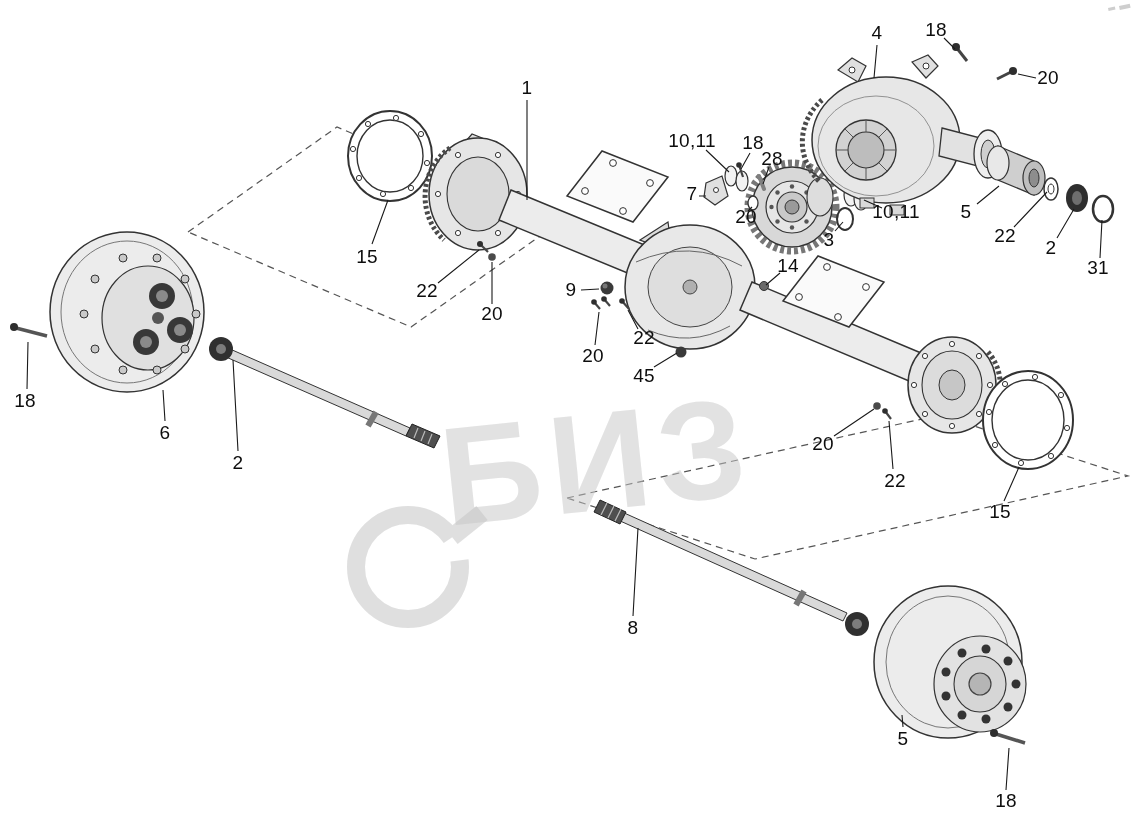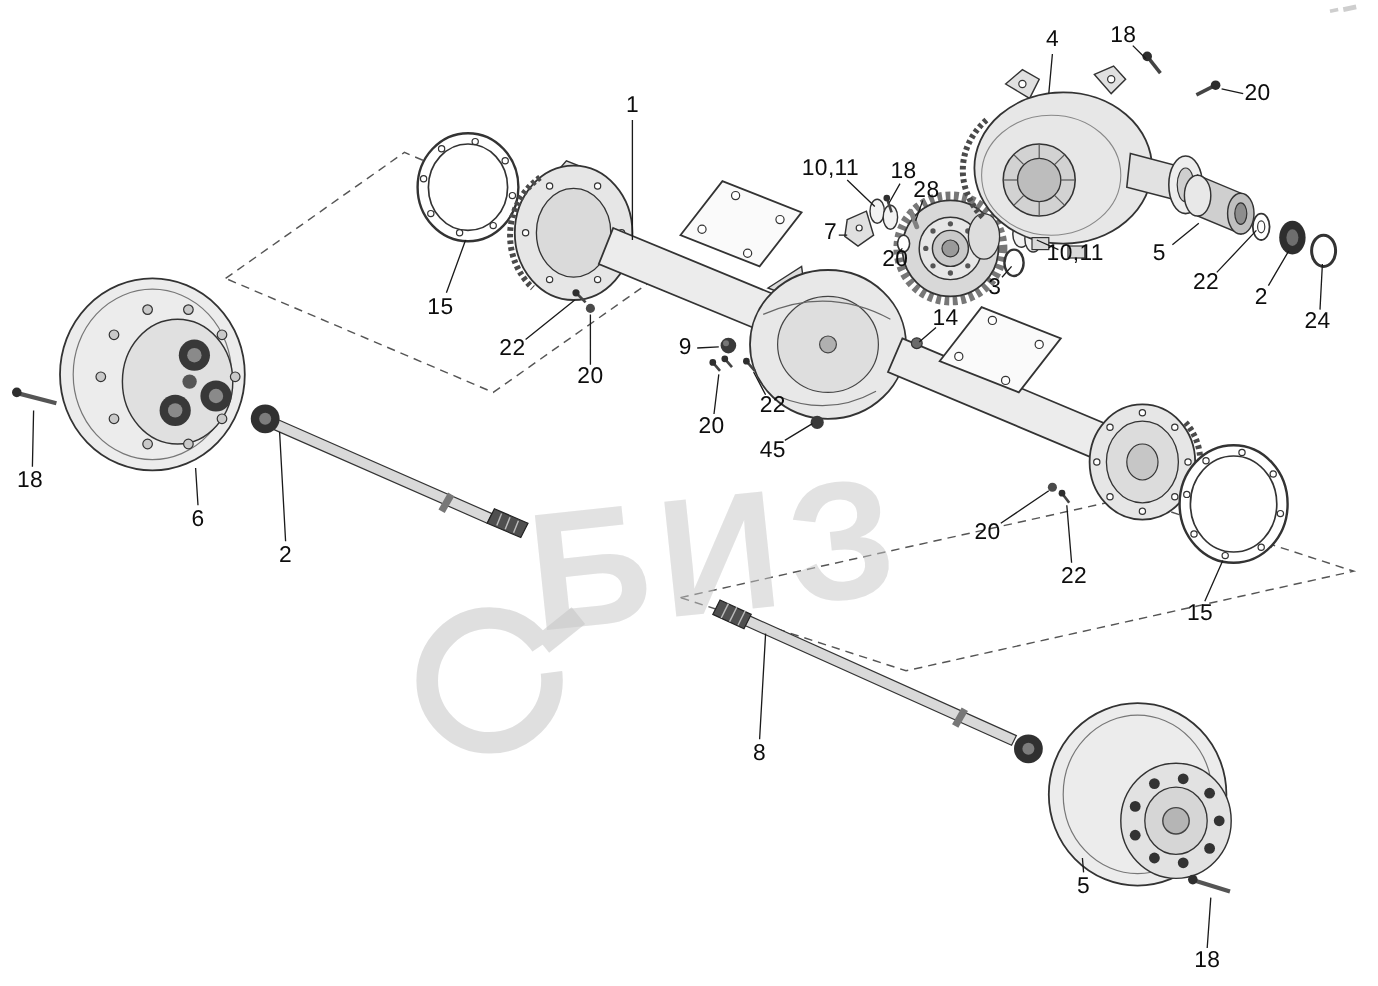--- a/index.html
+++ b/index.html
@@ -345,21 +345,21 @@
   <div class="co" style="left:692px;top:141px">10,11</div>
   <div class="co" style="left:753px;top:143px">18</div>
   <div class="co" style="left:772px;top:159px">28</div>
   <div class="co" style="left:692px;top:194px">7</div>
   <div class="co" style="left:746px;top:217px">20</div>
   <div class="co" style="left:829px;top:240px">3</div>
   <div class="co" style="left:896px;top:212px">10,11</div>
   <div class="co" style="left:966px;top:212px">5</div>
   <div class="co" style="left:1005px;top:236px">22</div>
   <div class="co" style="left:1051px;top:248px">2</div>
-  <div class="co" style="left:1098px;top:268px">24</div>
+  <div class="co" style="left:1098px;top:268px">31</div>
   <div class="co" style="left:165px;top:433px">6</div>
   <div class="co" style="left:25px;top:401px">18</div>
   <div class="co" style="left:238px;top:463px">2</div>
   <div class="co" style="left:427px;top:291px">22</div>
   <div class="co" style="left:492px;top:314px">20</div>
   <div class="co" style="left:571px;top:290px">9</div>
   <div class="co" style="left:593px;top:356px">20</div>
   <div class="co" style="left:644px;top:338px">22</div>
   <div class="co" style="left:644px;top:376px">45</div>
   <div class="co" style="left:788px;top:266px">14</div>

